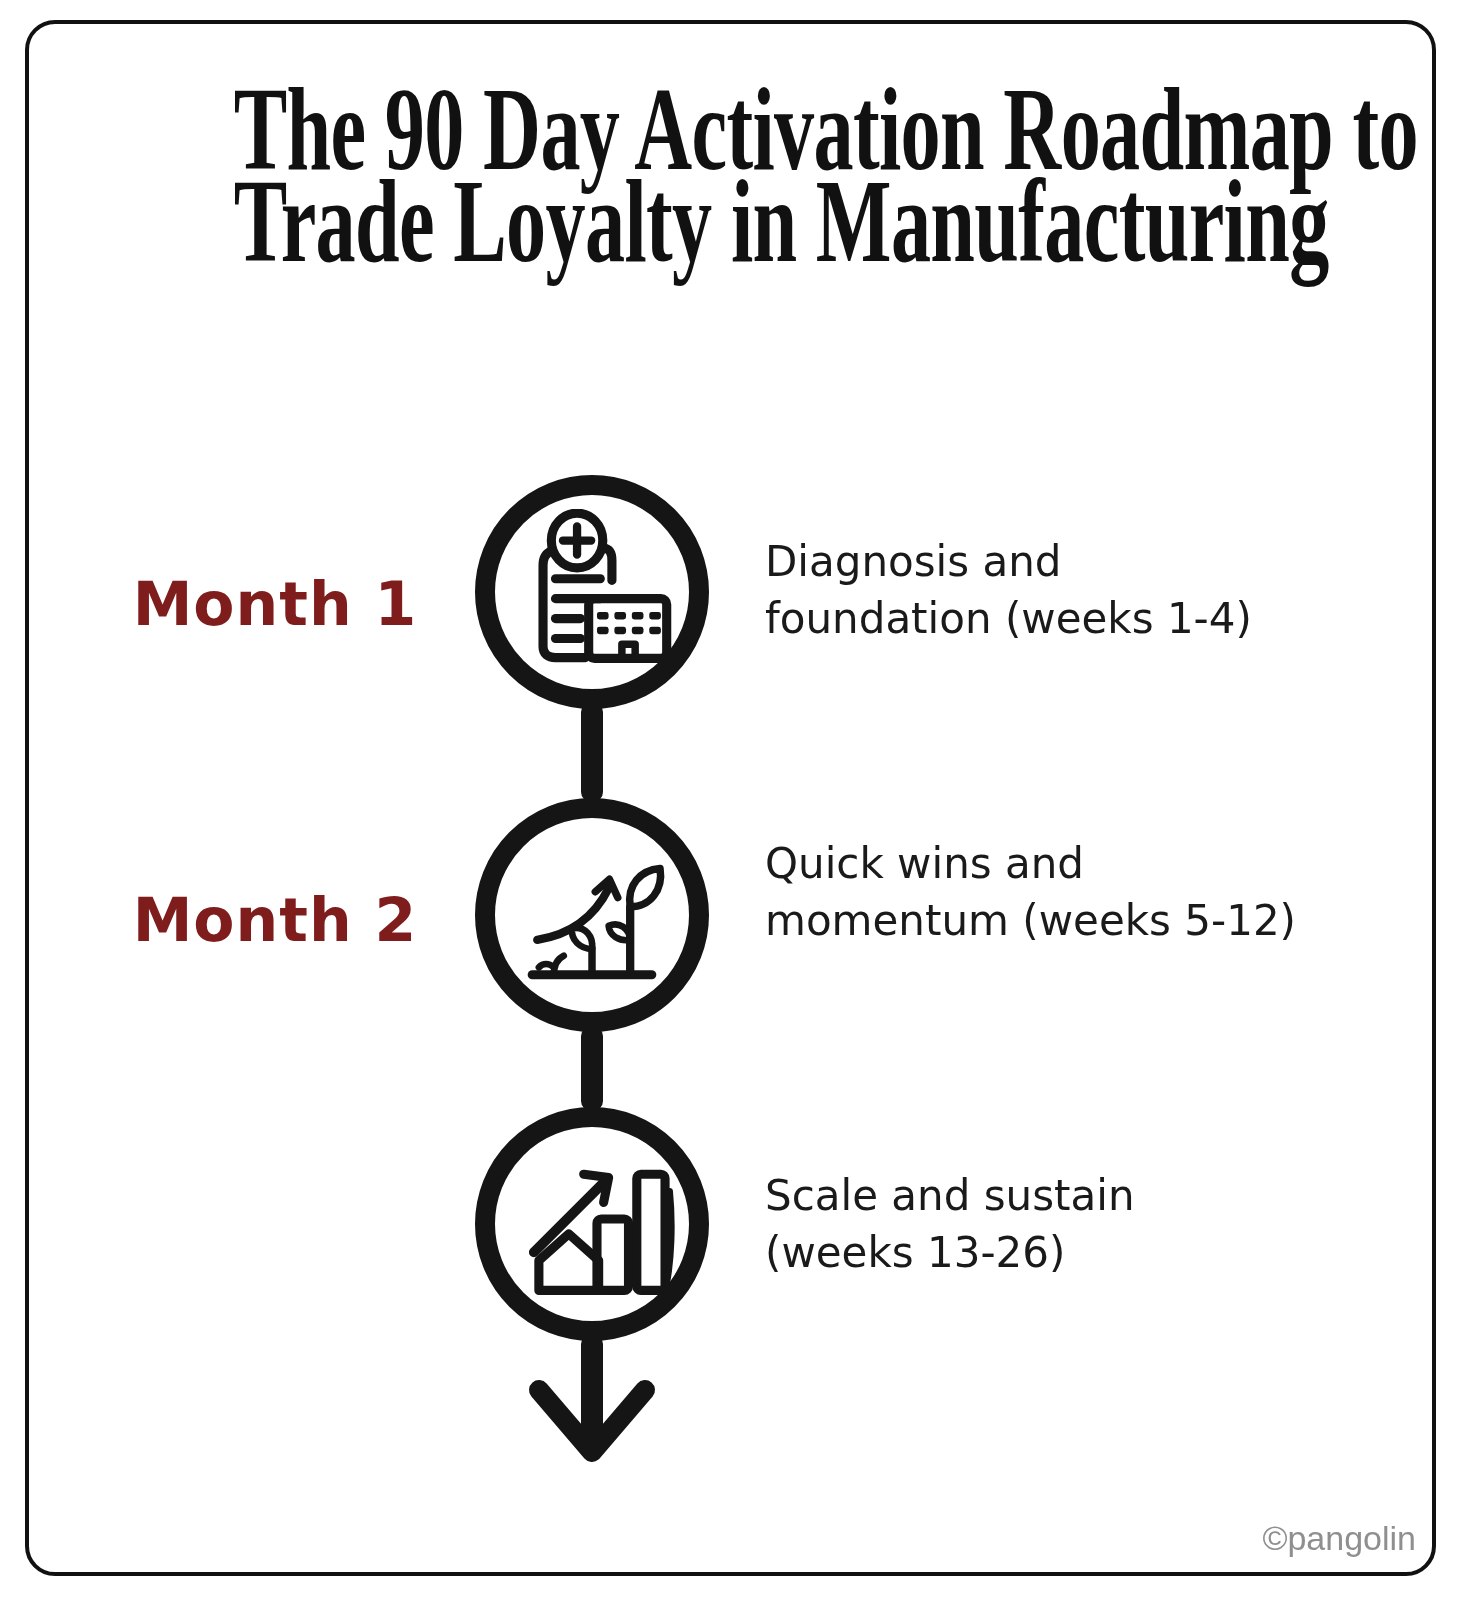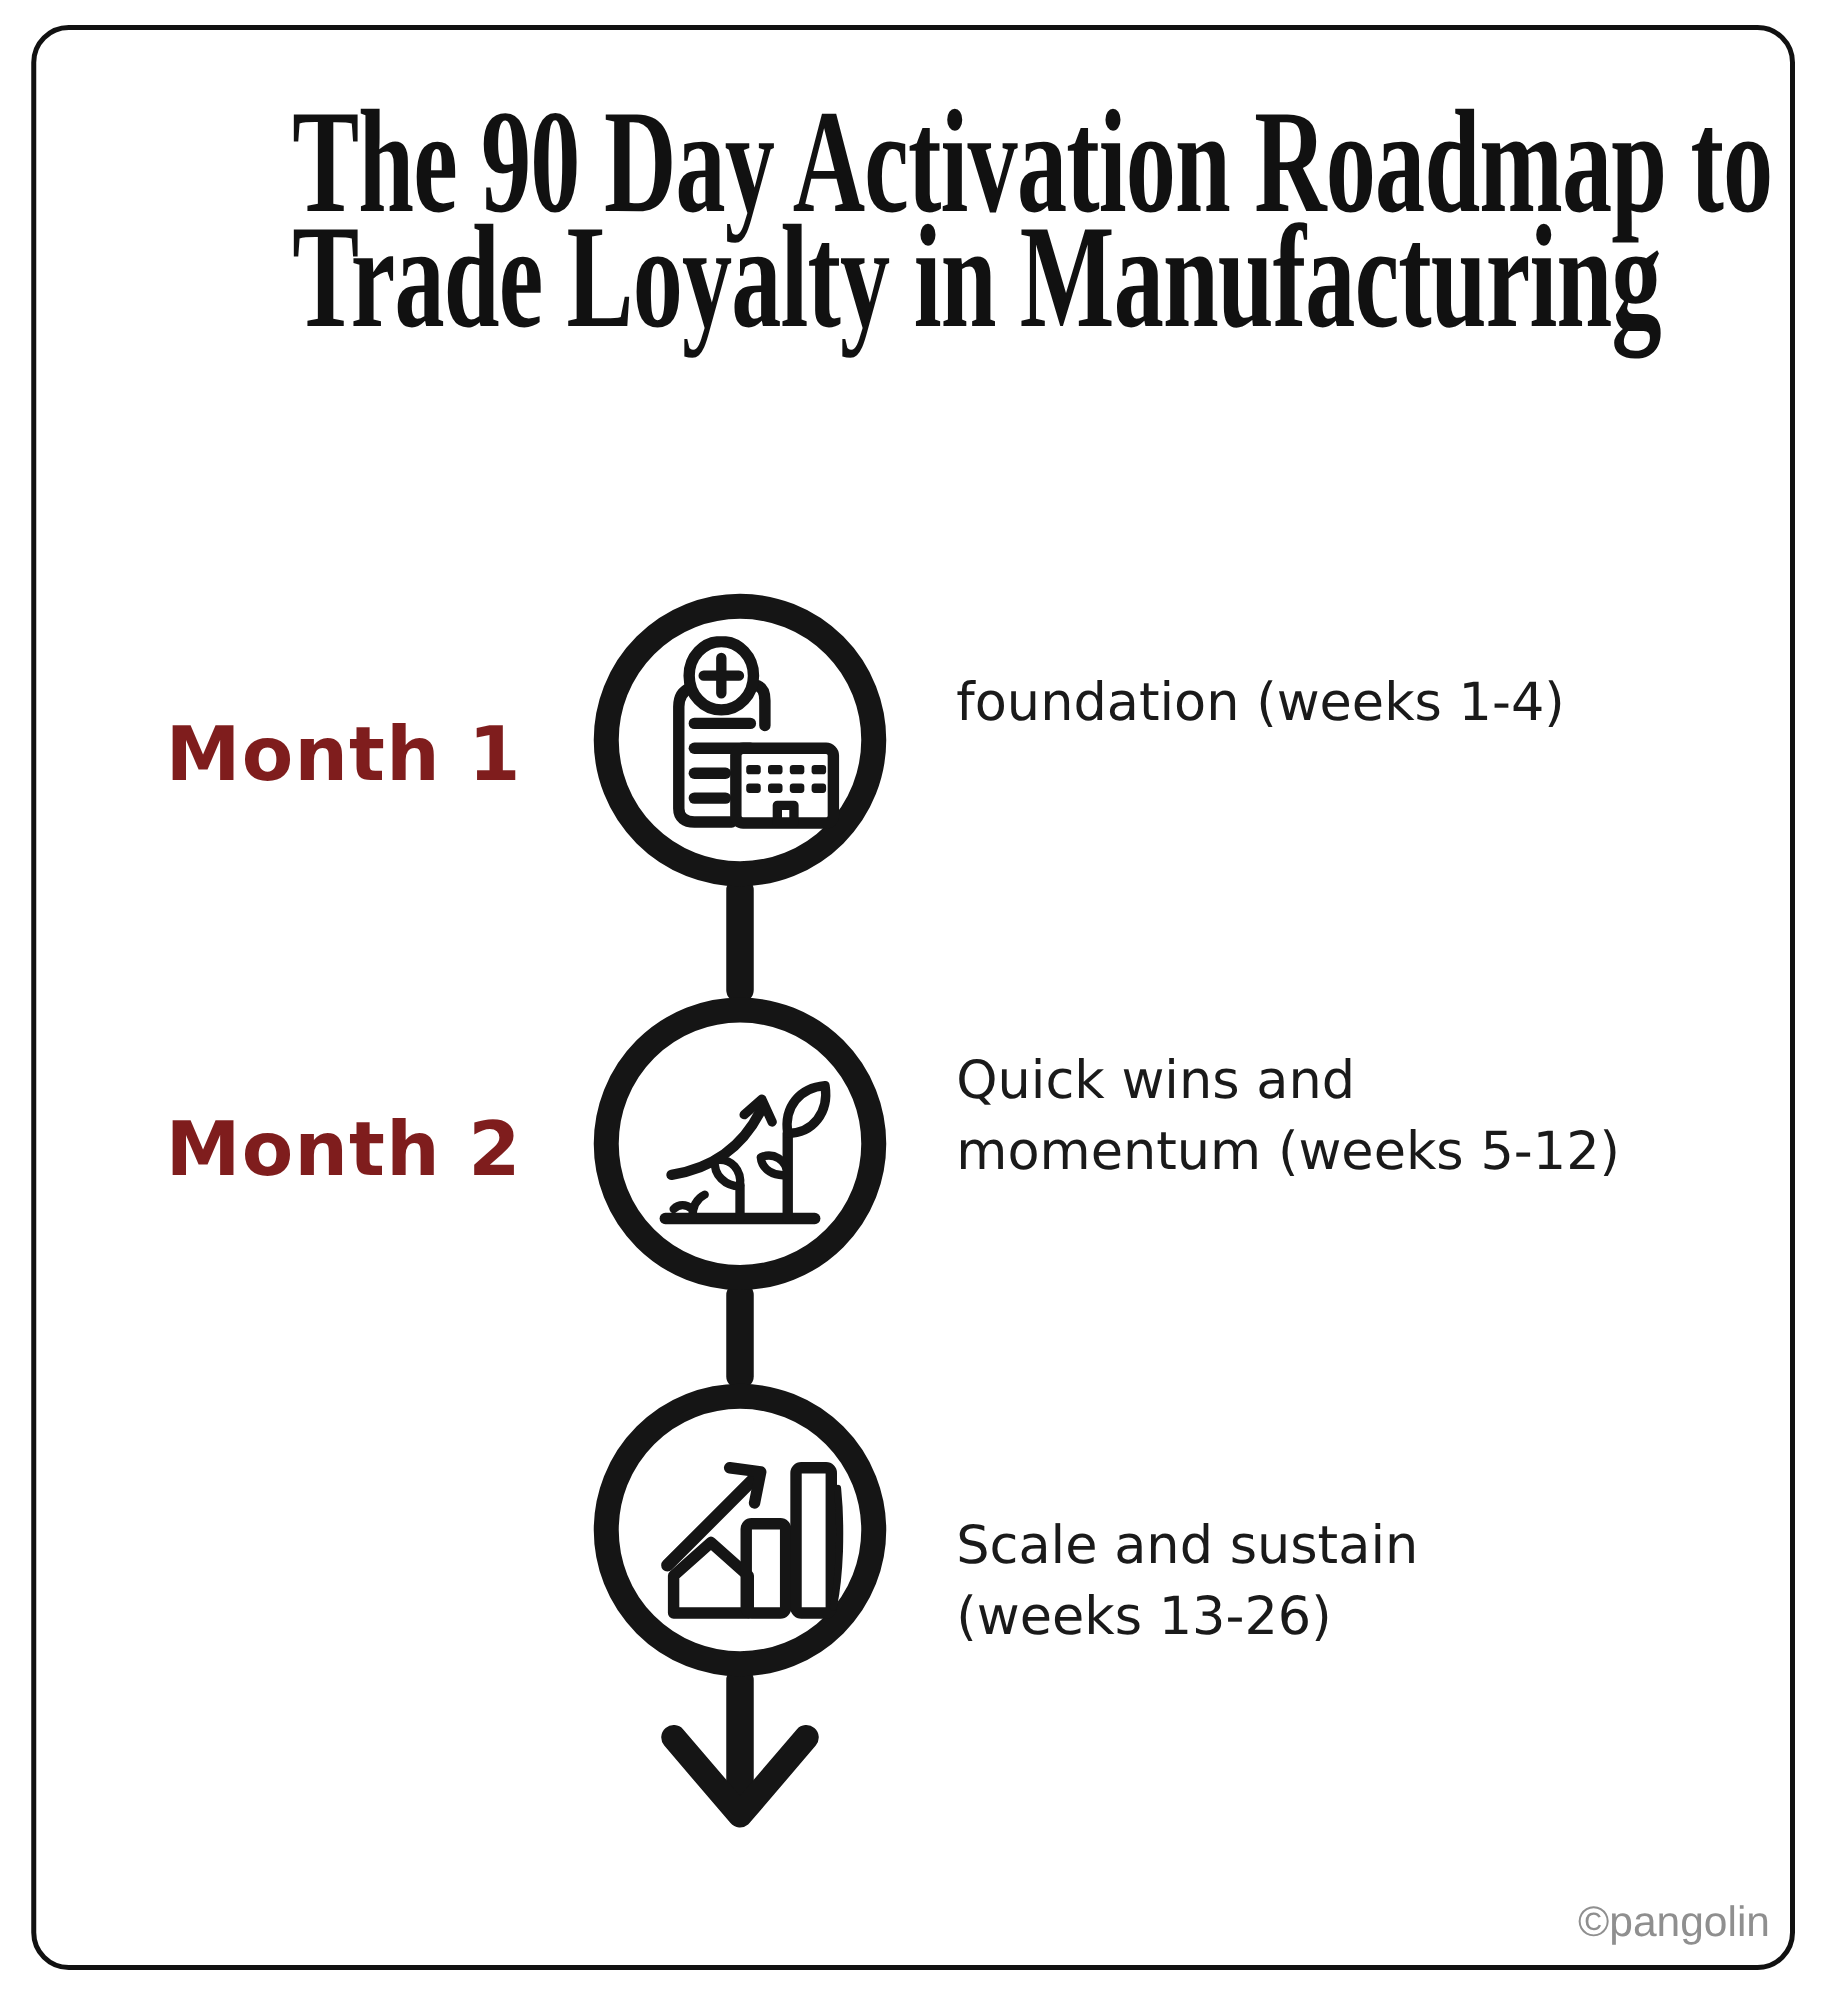--- a/index.html
+++ b/index.html
@@ -79,20 +79,21 @@
         <rect x="169" y="124" width="14" height="9" rx="3"></rect>
         <rect x="106" y="142" width="14" height="9" rx="3"></rect>
         <rect x="127" y="142" width="14" height="9" rx="3"></rect>
         <rect x="148" y="142" width="14" height="9" rx="3"></rect>
         <rect x="169" y="142" width="14" height="9" rx="3"></rect>
       </g>
       <rect class="ink" stroke-width="9" x="136" y="163" width="16" height="17"></rect>
     </svg>
   </div>
   <div class="desc" style="top:534px;">
+    <div>Diagnosis and</div>
     <div>foundation (weeks 1-4)</div>
   </div>
 
   <div class="month-label" style="top:888px;">Month 2</div>
   <div class="node-circle" style="top:798px;">
     <svg width="166" height="166" viewBox="0 0 200 200">
 
       <path class="ink" stroke-width="11" d="M28,172 H172"></path>
 
       <path class="ink" stroke-width="8" d="M54,172 C54,161 58,153 66,149"></path>
@@ -120,21 +121,21 @@
       <path class="ink" stroke-width="11" d="M36,180 L36,144 L72,112 L108,144 L108,180 Z"></path>
 
       <rect class="ink" stroke-width="11" x="106" y="94" width="38" height="86" rx="5"></rect>
       <rect class="ink" stroke-width="11" x="154" y="40" width="34" height="140" rx="5"></rect>
       <path class="ink" stroke-width="7" d="M194,60 C198,100 196,144 190,174"></path>
 
       <path class="ink" stroke-width="12" d="M30,134 L112,52"></path>
       <polyline class="ink" stroke-width="11" points="90,40 120,44 114,74"></polyline>
     </svg>
   </div>
-  <div class="desc" style="top:1168px;margin-top:40px;">
+  <div class="desc" style="top:1168px;">
     <div>Scale and sustain</div>
     <div>(weeks 13-26)</div>
   </div>
 
   <svg class="arrow-svg" width="160" height="110" viewBox="0 0 160 110">
     <polyline class="ink" stroke-width="20" points="27,18 80,80 133,18"></polyline>
   </svg>
 
   <div class="watermark">©pangolin</div>
 

